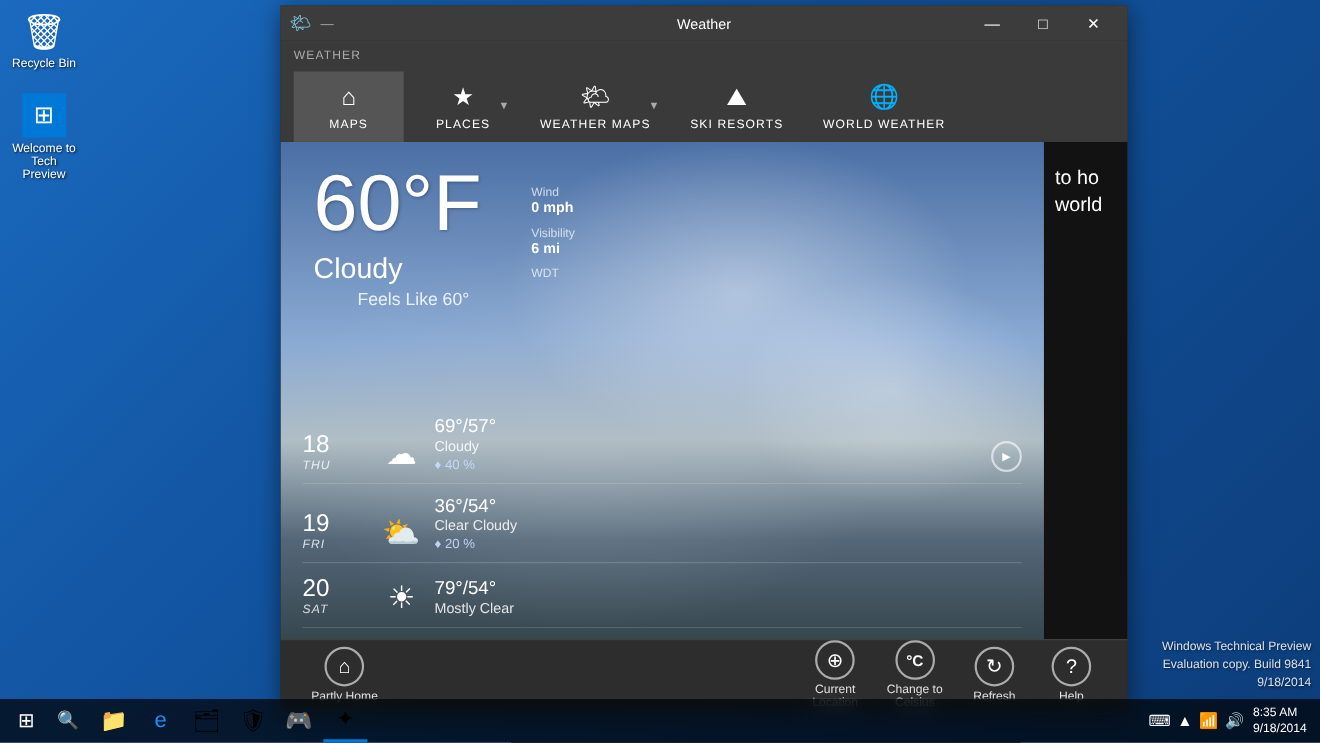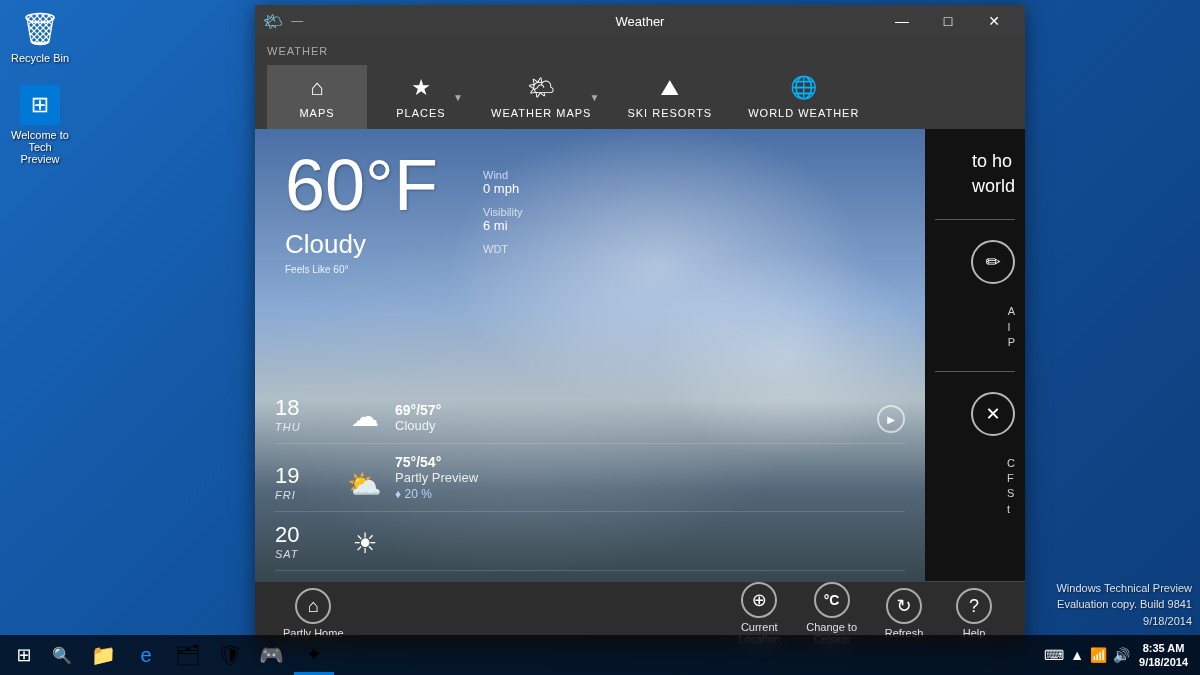--- a/index.html
+++ b/index.html
@@ -201,39 +201,40 @@
       font-weight: 200;
       line-height: 1;
       text-shadow: 1px 1px 3px rgba(0,0,0,0.3);
     }
     .condition {
       font-size: 26px;
       font-weight: 300;
       margin-top: 8px;
     }
     .feels-like {
-      font-size: 10px;
+      font-size: 16px;
       color: rgba(255,255,255,0.85);
       margin-top: 4px;
+      margin-left: 40px;
     }
 
     .weather-details {
       position: absolute;
       top: 30px;
       left: 228px;
       color: white;
     }
     .detail-label {
       font-size: 11px;
       color: rgba(255,255,255,0.7);
       margin-top: 10px;
     }
     .detail-value {
       font-size: 13px;
-      font-weight: 400;
+      font-weight: 700;
     }
 
     
     .forecast {
       position: absolute;
       bottom: 10px;
       left: 0;
       right: 0;
       padding: 0 20px;
     }
@@ -259,22 +260,22 @@
     }
     .forecast-icon-area {
       width: 60px;
       text-align: center;
       font-size: 28px;
     }
     .forecast-temps {
       flex: 1;
     }
     .forecast-hi-lo {
-      font-size: 14px;
-      font-weight: 700;
+      font-size: 17px;
+      font-weight: 400;
     }
     .forecast-condition {
       font-size: 13px;
       color: rgba(255,255,255,0.85);
     }
     .forecast-precip {
       font-size: 12px;
       color: rgba(200,220,255,0.9);
       margin-top: 2px;
     }
@@ -285,28 +286,27 @@
       border-radius: 50%;
       display: flex;
       align-items: center;
       justify-content: center;
       font-size: 10px;
       cursor: pointer;
     }
 
     
     .right-panel {
-      width: 100px;
+      width: 76px;
       background: rgba(0,0,0,0.6);
       display: flex;
-      flex-direction: column;
+      flex-direction: row;
       padding: 20px 10px;
       gap: 20px;
       color: white;
-      align-items: flex-end;
     }
     .right-panel-text {
       font-size: 18px;
       font-weight: 300;
       line-height: 1.4;
       color: white;
     }
     .right-panel-divider {
       width: 100%;
       height: 1px;
@@ -422,23 +422,22 @@
     .taskbar-right {
       margin-left: auto;
       display: flex;
       align-items: center;
       gap: 8px;
       padding-right: 8px;
     }
     .system-tray-text {
       font-size: 11px;
       color: white;
-      text-align: center;
+      text-align: left;
       line-height: 1.3;
-      font-weight: bold;
     }
     .system-tray-icons {
       display: flex;
       align-items: center;
       gap: 6px;
       color: white;
       font-size: 14px;
     }
     .watermark {
       position: absolute;
@@ -529,43 +528,48 @@
         <div class="forecast">
           <div class="forecast-item">
             <div class="forecast-day">
               <div class="forecast-date">18</div>
               <div class="forecast-dow">THU</div>
             </div>
             <div class="forecast-icon-area">☁</div>
             <div class="forecast-temps">
               <div class="forecast-hi-lo">69°/57°</div>
               <div class="forecast-condition">Cloudy</div>
+              <div class="forecast-precip">♦ 40 %</div>
             </div>
             <div class="forecast-play">▶</div>
           </div>
 
           <div class="forecast-item">
             <div class="forecast-day">
               <div class="forecast-date">19</div>
               <div class="forecast-dow">FRI</div>
             </div>
             <div class="forecast-icon-area">⛅</div>
             <div class="forecast-temps">
-              <div class="forecast-hi-lo">75°/54°</div>
-              <div class="forecast-condition">Partly Preview</div>
+              <div class="forecast-hi-lo">36°/54°</div>
+              <div class="forecast-condition">Clear Cloudy</div>
               <div class="forecast-precip">♦ 20 %</div>
             </div>
           </div>
 
           <div class="forecast-item">
             <div class="forecast-day">
               <div class="forecast-date">20</div>
               <div class="forecast-dow">SAT</div>
             </div>
             <div class="forecast-icon-area">☀</div>
+            <div class="forecast-temps">
+              <div class="forecast-hi-lo">79°/54°</div>
+              <div class="forecast-condition">Mostly Clear</div>
+            </div>
           </div>
         </div>
       </div>
 
       <div class="right-panel">
         <div class="right-panel-text">to ho<br>world</div>
         <div class="right-panel-divider"></div>
         <div class="right-panel-btn">✏</div>
         <div class="right-panel-note">A<br>l<br>P</div>
         <div class="right-panel-divider"></div>

